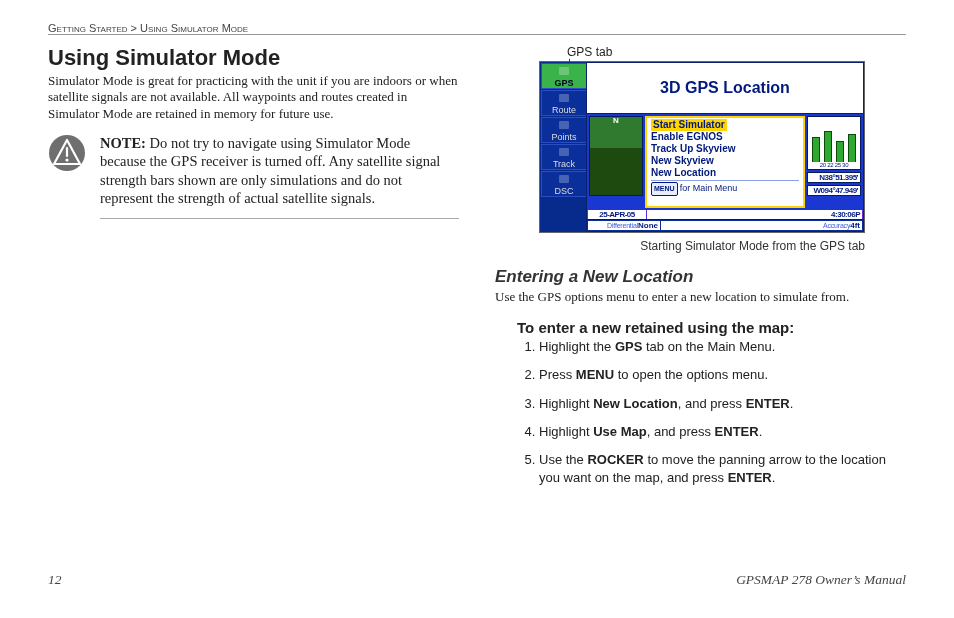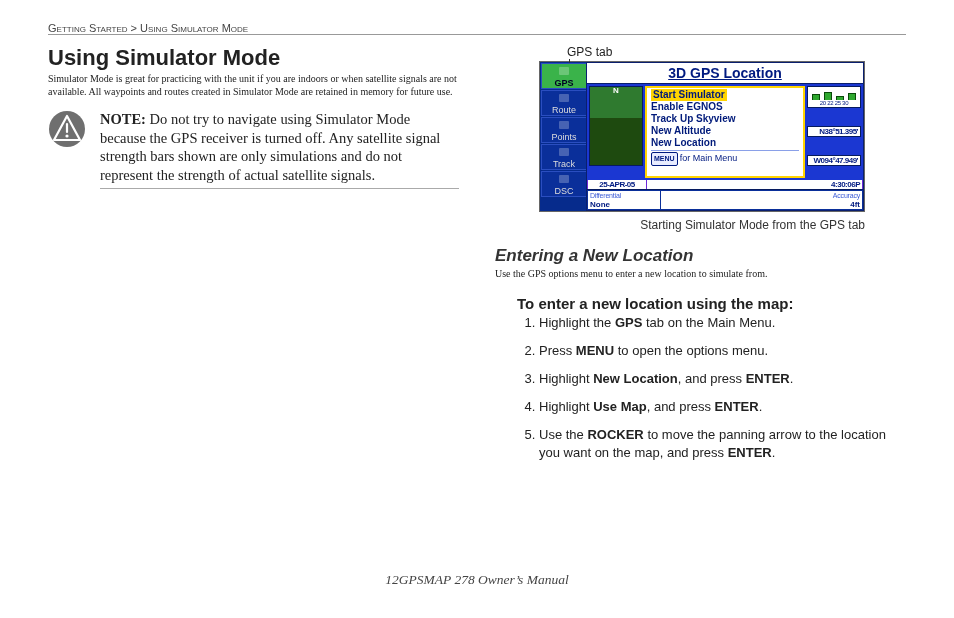--- a/index.html
+++ b/index.html
@@ -38,39 +38,39 @@
     min-width: 0;
   }
   h1.section-title {
     font-family: Arial, Helvetica, sans-serif;
     font-weight: bold;
     font-size: 22px;
     margin: 4px 0 2px 0;
     color: #222;
   }
   p.body {
-    font-size: 10px;
+    font-size: 13px;
     line-height: 1.25;
     margin: 0 0 10px 0;
   }
   .note-block {
     display: flex;
     gap: 14px;
     margin: 10px 0 16px 0;
     align-items: flex-start;
   }
   .note-icon {
     flex: none;
     margin-top: 2px;
   }
   .note-text {
     font-size: 14.5px;
     line-height: 1.28;
     border-bottom: 1px solid #aaa;
-    padding: 2px 6px 4px 0;
+    padding: 2px 6px 10px 0;
   }
   .note-text .note-label { font-weight: bold; }
   h2.subh {
     font-family: Arial, Helvetica, sans-serif;
     font-weight: bold;
     font-size: 15px;
     margin: 14px 0 2px 22px;
   }
   h2.subh-ital {
     font-family: Arial, Helvetica, sans-serif;
@@ -150,25 +150,24 @@
     background: #1b37d2;
     border: 1px solid #0a1f6e;
     display: flex;
     flex-direction: column;
     font-family: Arial, sans-serif;
   }
   .screen-title {
     background: #fff;
     color: #001a80;
     font-weight: bold;
-    font-size: 14px;
+    font-size: 16px;
     text-align: center;
-    padding: 2px 0;
+    padding: 16px 0;
     border-bottom: 1px solid #0a1f6e;
-    text-decoration: underline;
   }
   .screen-body {
     display: flex;
     flex: 1;
   }
   .map-pane {
     width: 54px;
     height: 80px;
     margin: 2px;
     background: linear-gradient(#2f7a2f 0 40%, #1e4a0f 40% 100%);
@@ -213,21 +212,21 @@
     background:#e8ecff;
     font-weight:bold;
     color:#001a80;
   }
   .sig-pane {
     width: 54px;
     height: 80px;
     margin: 2px 2px 14px 0;
     display:flex;
     flex-direction:column;
-    gap:18px;
+    gap:2px;
   }
   .bars {
     flex:1;
     background:#fff;
     border:1px solid #061a5e;
     display:flex;
     align-items:flex-end;
     justify-content:space-around;
     padding:2px 2px 0 2px;
     position:relative;
@@ -261,21 +260,21 @@
     border-top:1px solid #061a5e;
     padding:1px;
     gap:1px;
   }
   .status-row .cell{
     flex:1;
     background:#fff;
     font-size:8px;
     padding:0 2px;
     display:flex;
-    flex-direction:column;
+    flex-direction:row;
     line-height:9px;
     justify-content:flex-end;
   }
   .status-row .cell .k{ color:#3a5ad6; font-size:7px; letter-spacing:-0.2px;}
   .status-row .cell .v{ color:#001a80; font-weight:bold; }
   .status-row .left{flex:0 0 68px;}
 
   .screen-mid{
     display:flex;
     gap:1px;
@@ -291,21 +290,21 @@
     width: 326px;
     color: #333;
   }
 
   .footer {
     position: absolute;
     bottom: 30px;
     left: 48px;
     right: 48px;
     display: flex;
-    justify-content: center;
+    justify-content: space-between;
     font-style: italic;
     font-size: 13.5px;
     color: #444;
     font-family: "Times New Roman", serif;
   }
 </style>
 </head>
 <body>
 
 <div class="page">
@@ -350,21 +349,21 @@
             <div class="tab">DSC</div>
           </div>
           <div class="screen">
             <div class="screen-title">3D GPS Location</div>
             <div class="screen-body">
               <div class="map-pane"></div>
               <div class="menu-pane">
                 <div><span class="hl">Start Simulator</span></div>
                 <div>Enable EGNOS</div>
                 <div>Track Up Skyview</div>
-                <div>New Altitude</div>
+                <div>New Skyview</div>
                 <div>New Location</div>
                 <div class="menu-foot">
                   <span class="k">MENU</span><span>for Main Menu</span>
                 </div>
               </div>
               <div class="sig-pane">
                 <div class="bars">
                   <span style="height:60%"></span>
                   <span style="height:72%"></span>
                   <span style="height:52%"></span>
@@ -391,21 +390,21 @@
             </div>
           </div>
         </div>
 
         <div class="caption">Starting Simulator Mode from the GPS tab</div>
       </div>
 
       <h2 class="subh-ital">Entering a New Location</h2>
       <p class="body">Use the GPS options menu to enter a new location to simulate from.</p>
 
-      <h2 class="subh" style="margin-left:22px">To enter a new location using the map:</h2>
+      <h2 class="subh" style="margin-left:22px">To enter a new retained using the map:</h2>
       <ol class="steps">
         <li>Highlight the <b>GPS</b> tab on the Main Menu.</li>
         <li>Press <b>MENU</b> to open the options menu.</li>
         <li>Highlight <b>New Location</b>, and press <b>ENTER</b>.</li>
         <li>Highlight <b>Use Map</b>, and press <b>ENTER</b>.</li>
         <li>Use the <b>ROCKER</b> to move the panning arrow to the location you want on the map, and press <b>ENTER</b>.</li>
       </ol>
     </div>
   </div>
 

